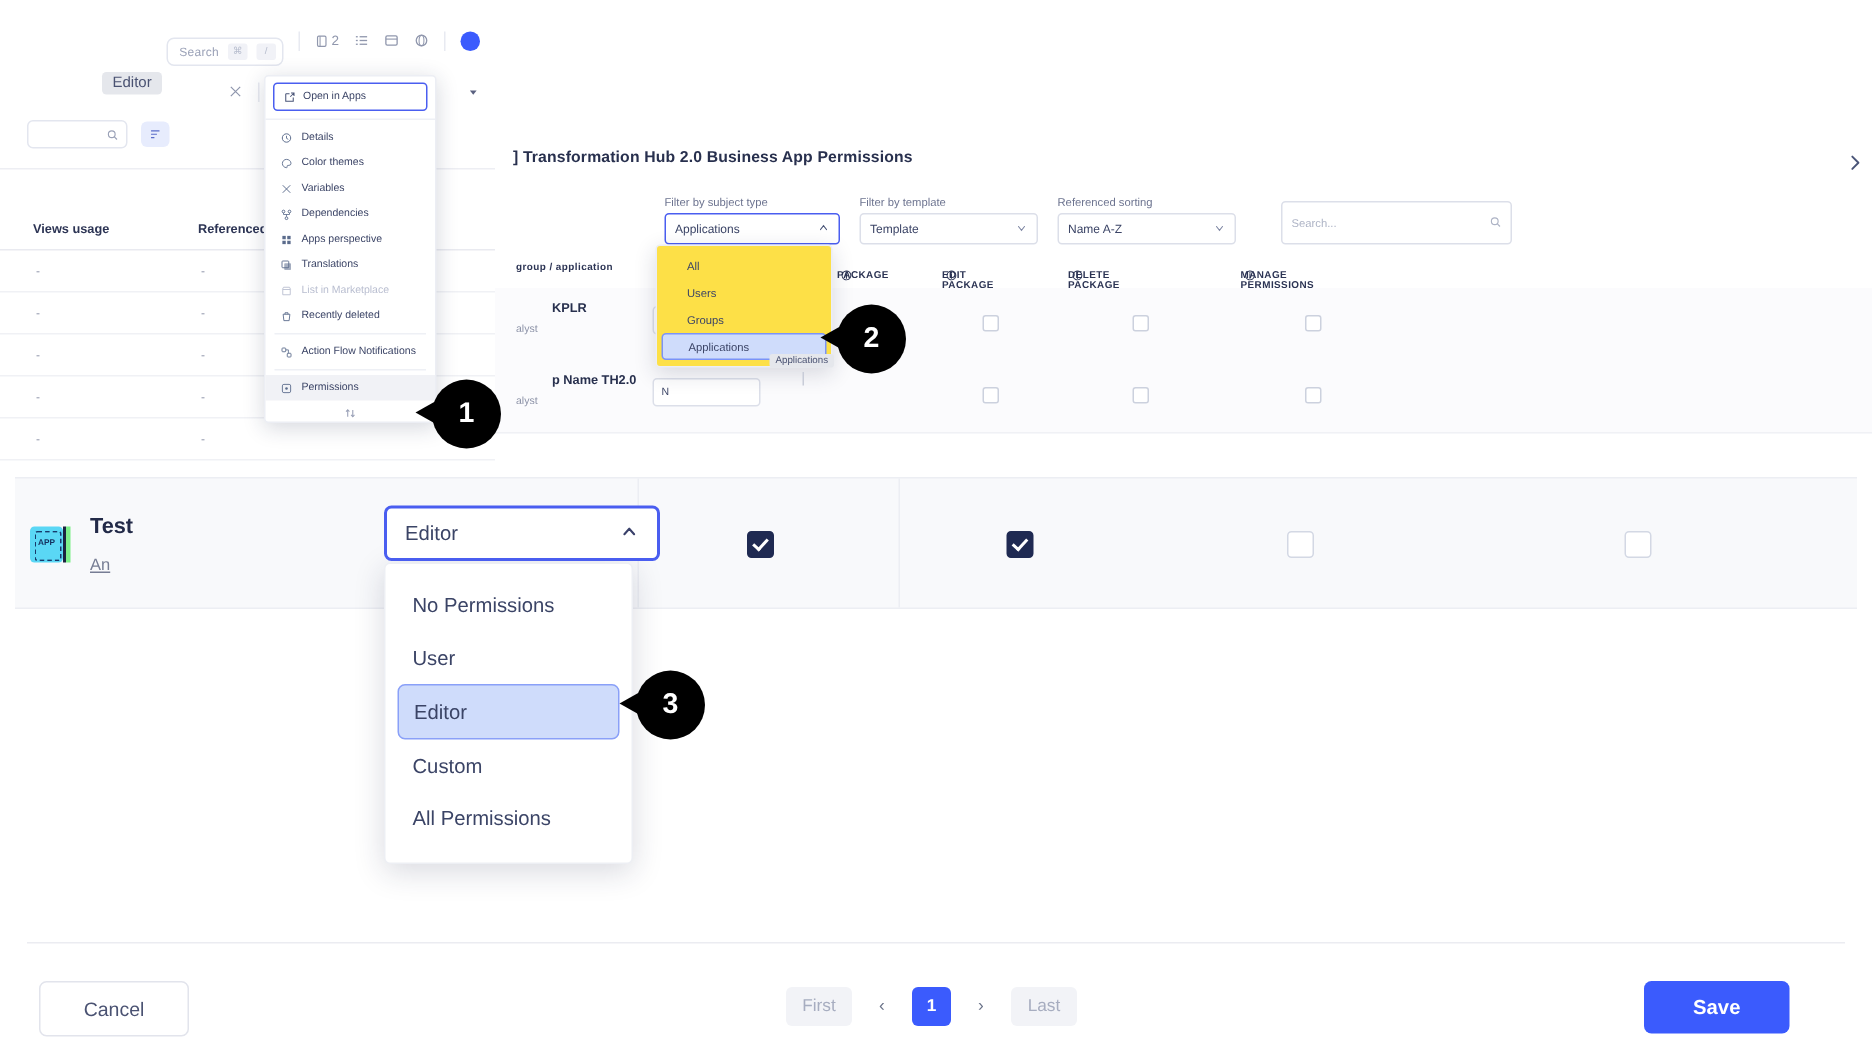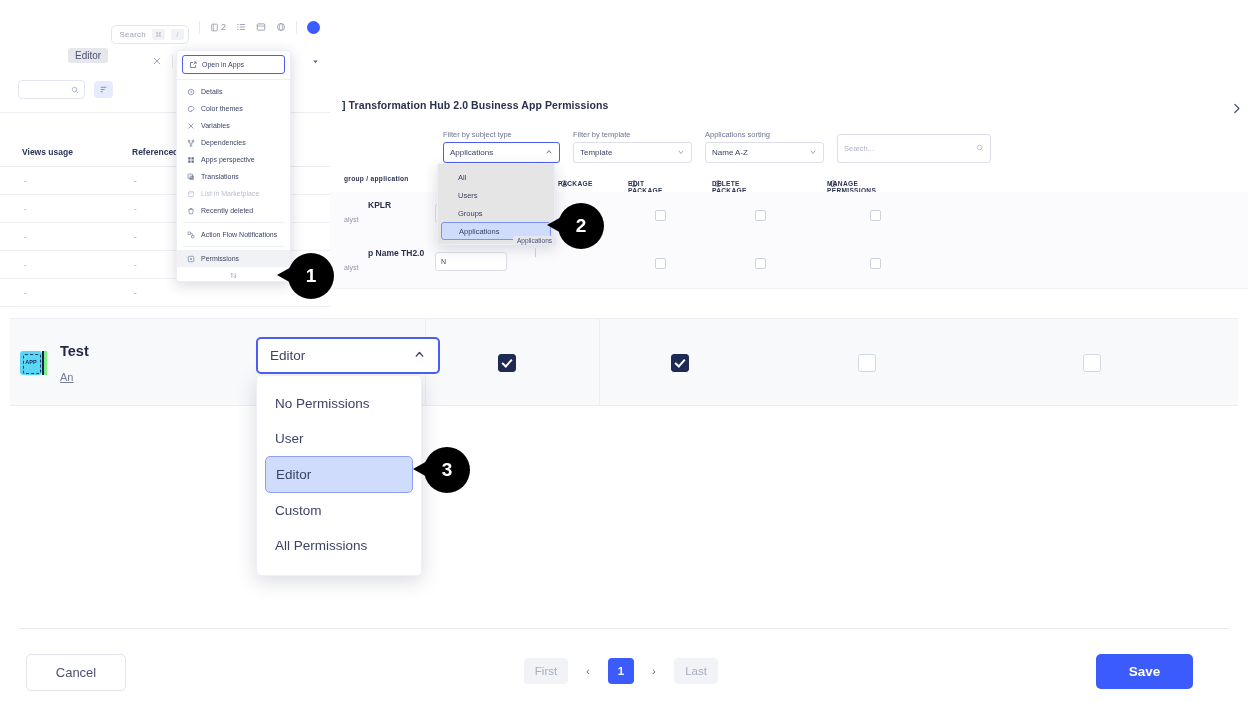--- a/index.html
+++ b/index.html
@@ -64,23 +64,23 @@
   .perm-title{position:absolute;left:12px;top:13px;font-size:10.5px;font-weight:bold;color:#28304e;letter-spacing:.1px;}
   .perm-chev{position:absolute;right:-0px;top:10px;width:24px;height:24px;display:flex;align-items:center;justify-content:center;color:#4a5578;}
 
   .filters{position:absolute;left:113px;top:44px;display:flex;align-items:flex-end;gap:13px;}
   .fgroup{display:flex;flex-direction:column;gap:3px;}
   .flabel{font-size:7.5px;color:#6d7490;}
   .fselect{width:105px;height:19px;border:1px solid #dcdfe9;border-radius:3px;background:#fff;
            display:flex;align-items:center;justify-content:space-between;padding:0 6px;font-size:8px;color:#3b4466;}
   .fselect.active{border:1.6px solid #4a5ef0;width:103px;}
   .fsearch{width:140px;height:19px;border:1px solid #dcdfe9;border-radius:3px;background:#fff;
-           display:flex;align-items:center;justify-content:space-between;padding:4px 6px;font-size:7.5px;color:#adb3c5;}
-
-  .subject-dd{position:absolute;left:437px;top:163px;width:116px;background:#e5e5e5;border-radius:3px;
+           display:flex;align-items:center;justify-content:space-between;padding:4px 6px;font-size:7.5px;color:#adb3c5;margin-left:17px;}
+
+  .subject-dd{position:absolute;left:437px;top:163px;width:116px;background:#fde047;border-radius:3px;
               box-shadow:0 4px 14px rgba(30,38,70,.16);border:1px solid #eceef4;padding:4px 0;z-index:40;}
   .dd-opt{height:18px;display:flex;align-items:center;padding:0 0 0 20px;font-size:7.5px;color:#3b4466;}
   .dd-opt.sel{background:#cfdcfb;border:1.2px solid #7b93f7;border-radius:3px;margin:0 3px;padding-left:17px;height:16px;}
   .tip{position:absolute;left:513px;top:236px;background:#e5e7ec;border-radius:2px;padding:1px 4px;
        font-size:6.5px;color:#4a5272;z-index:41;}
   .tip:after{content:"";position:absolute;left:22px;top:12px;width:1px;height:9px;background:#c8ccd8;}
 
   .ptbl-hdr{position:absolute;left:0;top:84px;width:918px;height:22px;border-bottom:1px solid #e9eaf0;}
   .ptbl-hdr span{position:absolute;top:5px;font-size:6.6px;font-weight:bold;color:#2c3454;letter-spacing:.3px;}
   .pt-ic{display:inline-block;margin-left:3px;color:#9aa1b7;font-weight:normal;}
@@ -279,21 +279,21 @@
         <div class="fselect">
           <span>Template</span>
           <span>
             <svg width="8" height="8" viewBox="0 0 16 16">
                 <path d="M4 6 L8 11 L12 6" fill="none" stroke="#8189a5" stroke-width="1.5" stroke-linecap="round"></path>
               </svg>
           </span>
         </div>
       </div>
       <div class="fgroup">
-        <div class="flabel">Applications sorting</div>
+        <div class="flabel">Referenced sorting</div>
         <div class="fselect">
           <span>Name A-Z</span>
           <span>
             <svg width="8" height="8" viewBox="0 0 16 16">
                 <path d="M4 6 L8 11 L12 6" fill="none" stroke="#8189a5" stroke-width="1.5" stroke-linecap="round"></path>
               </svg>
           </span>
         </div>
       </div>
       <div class="fsearch">

